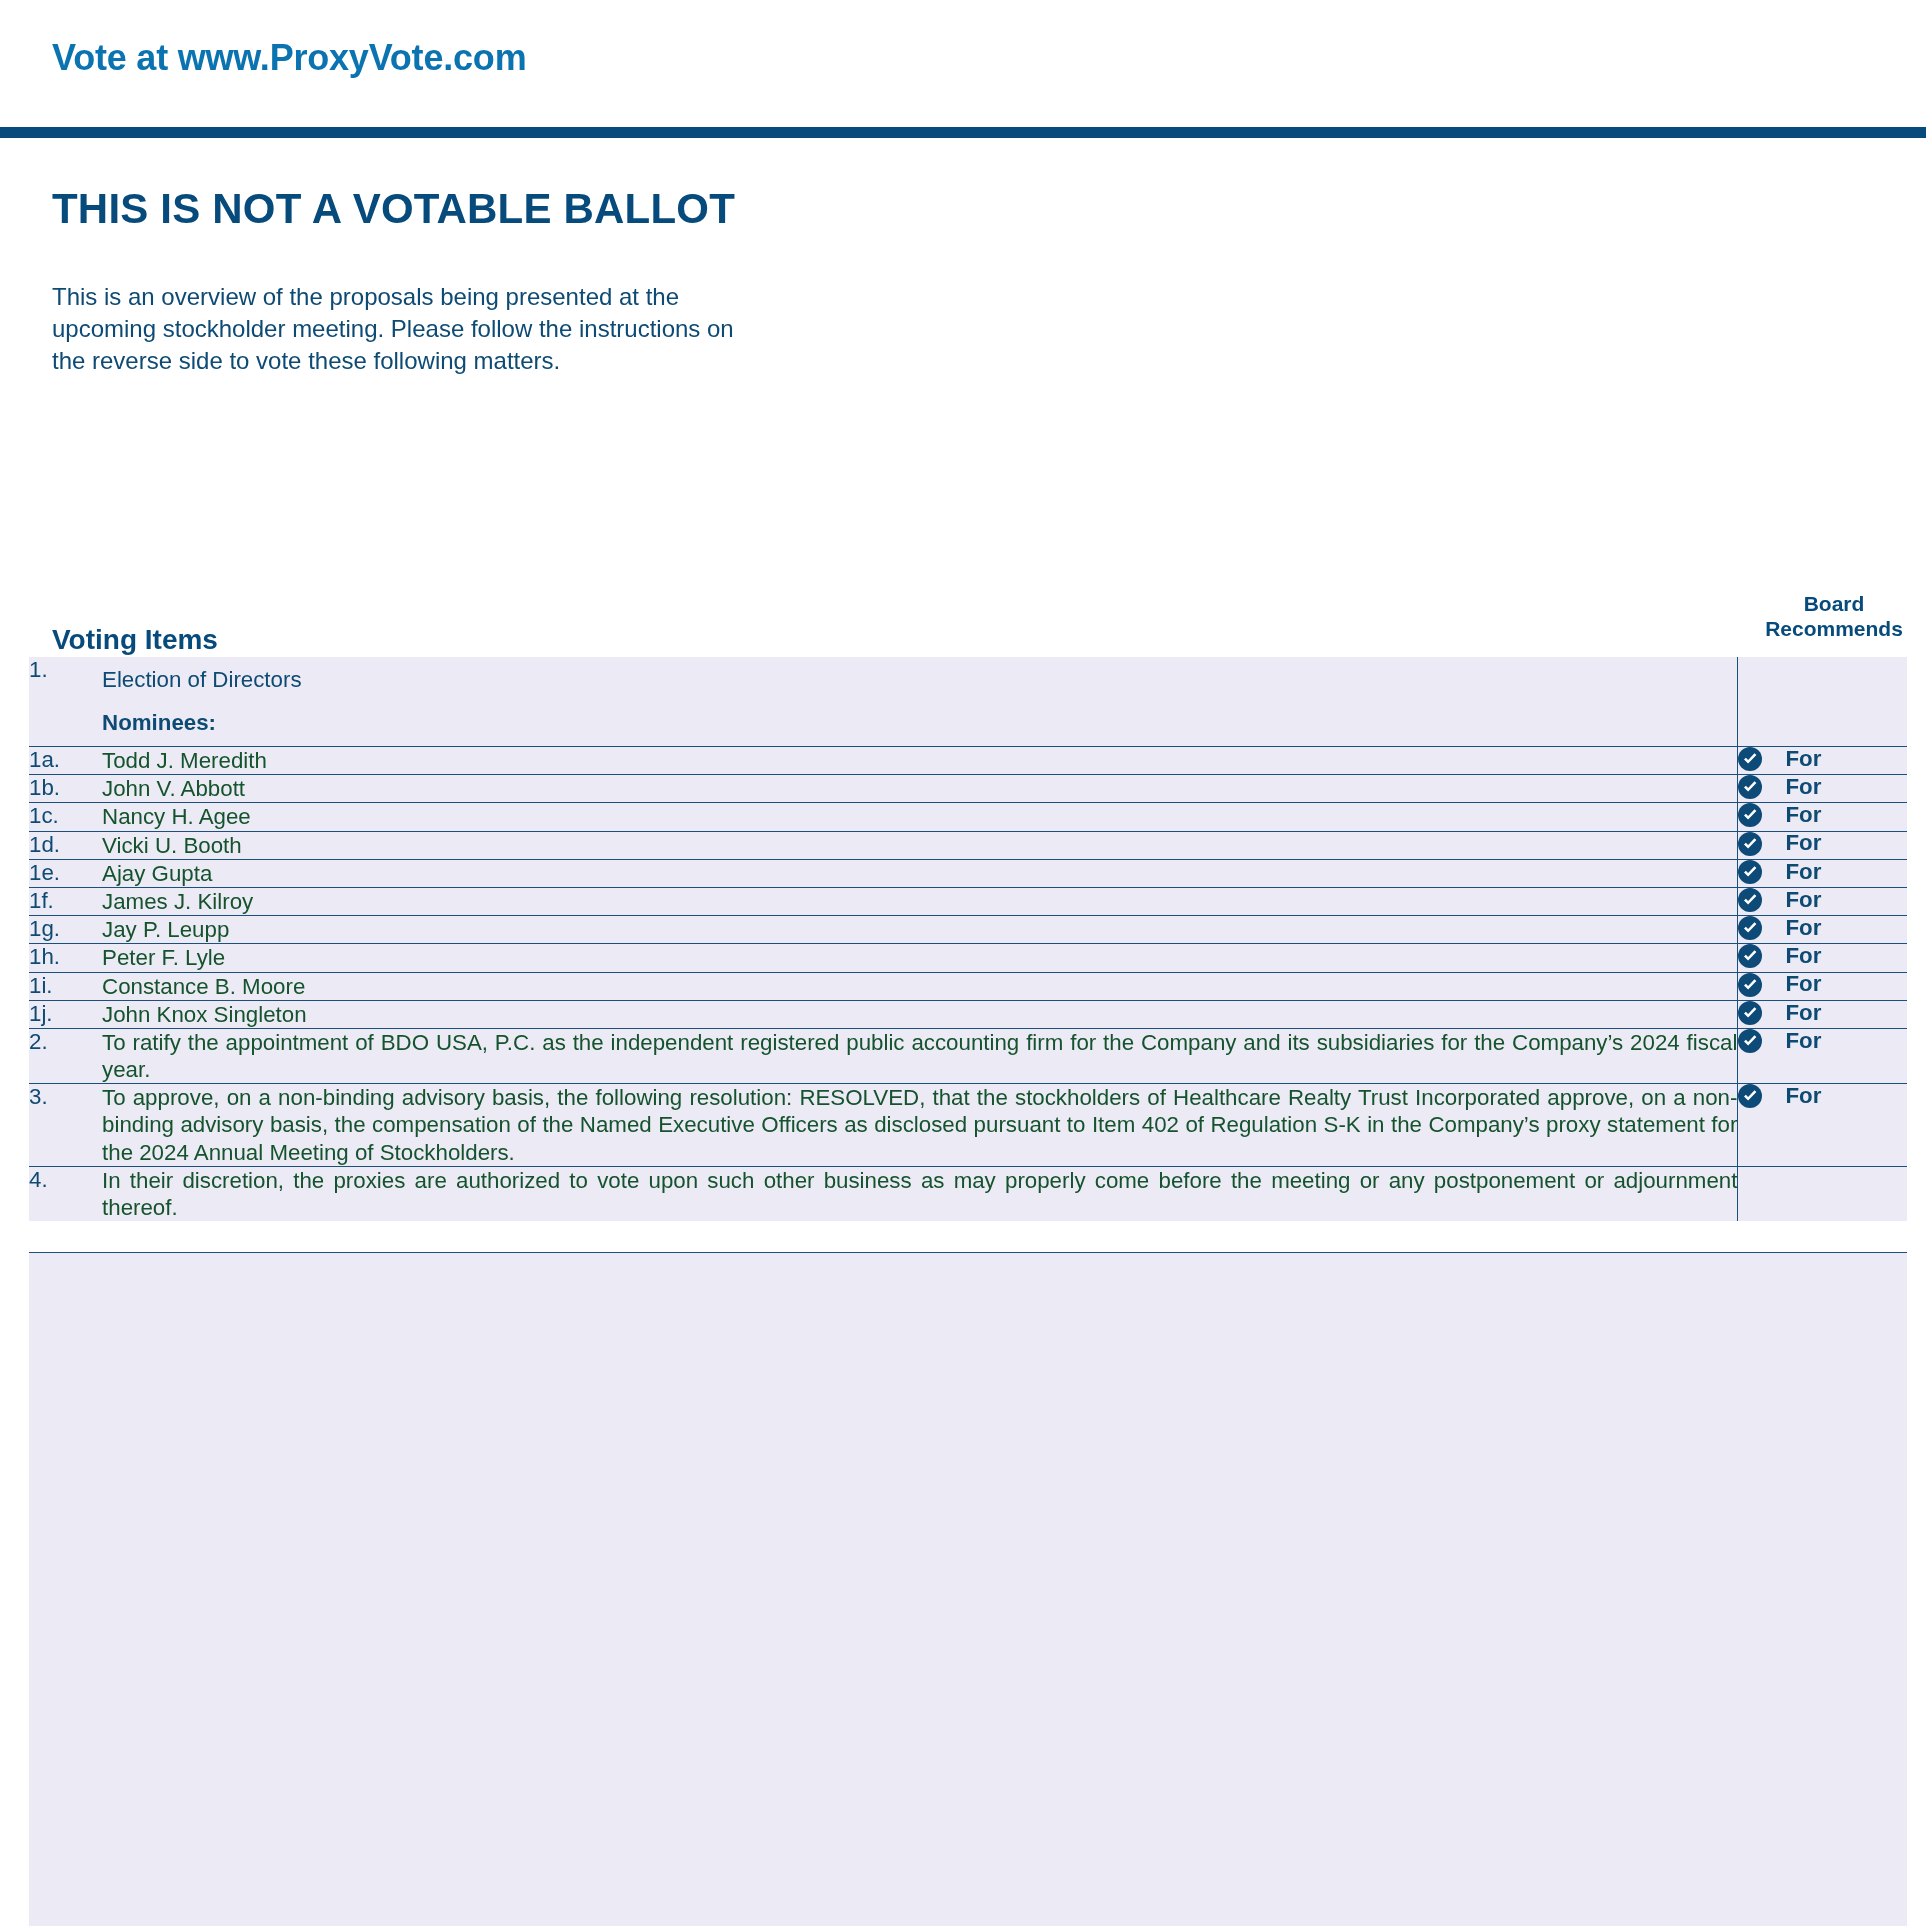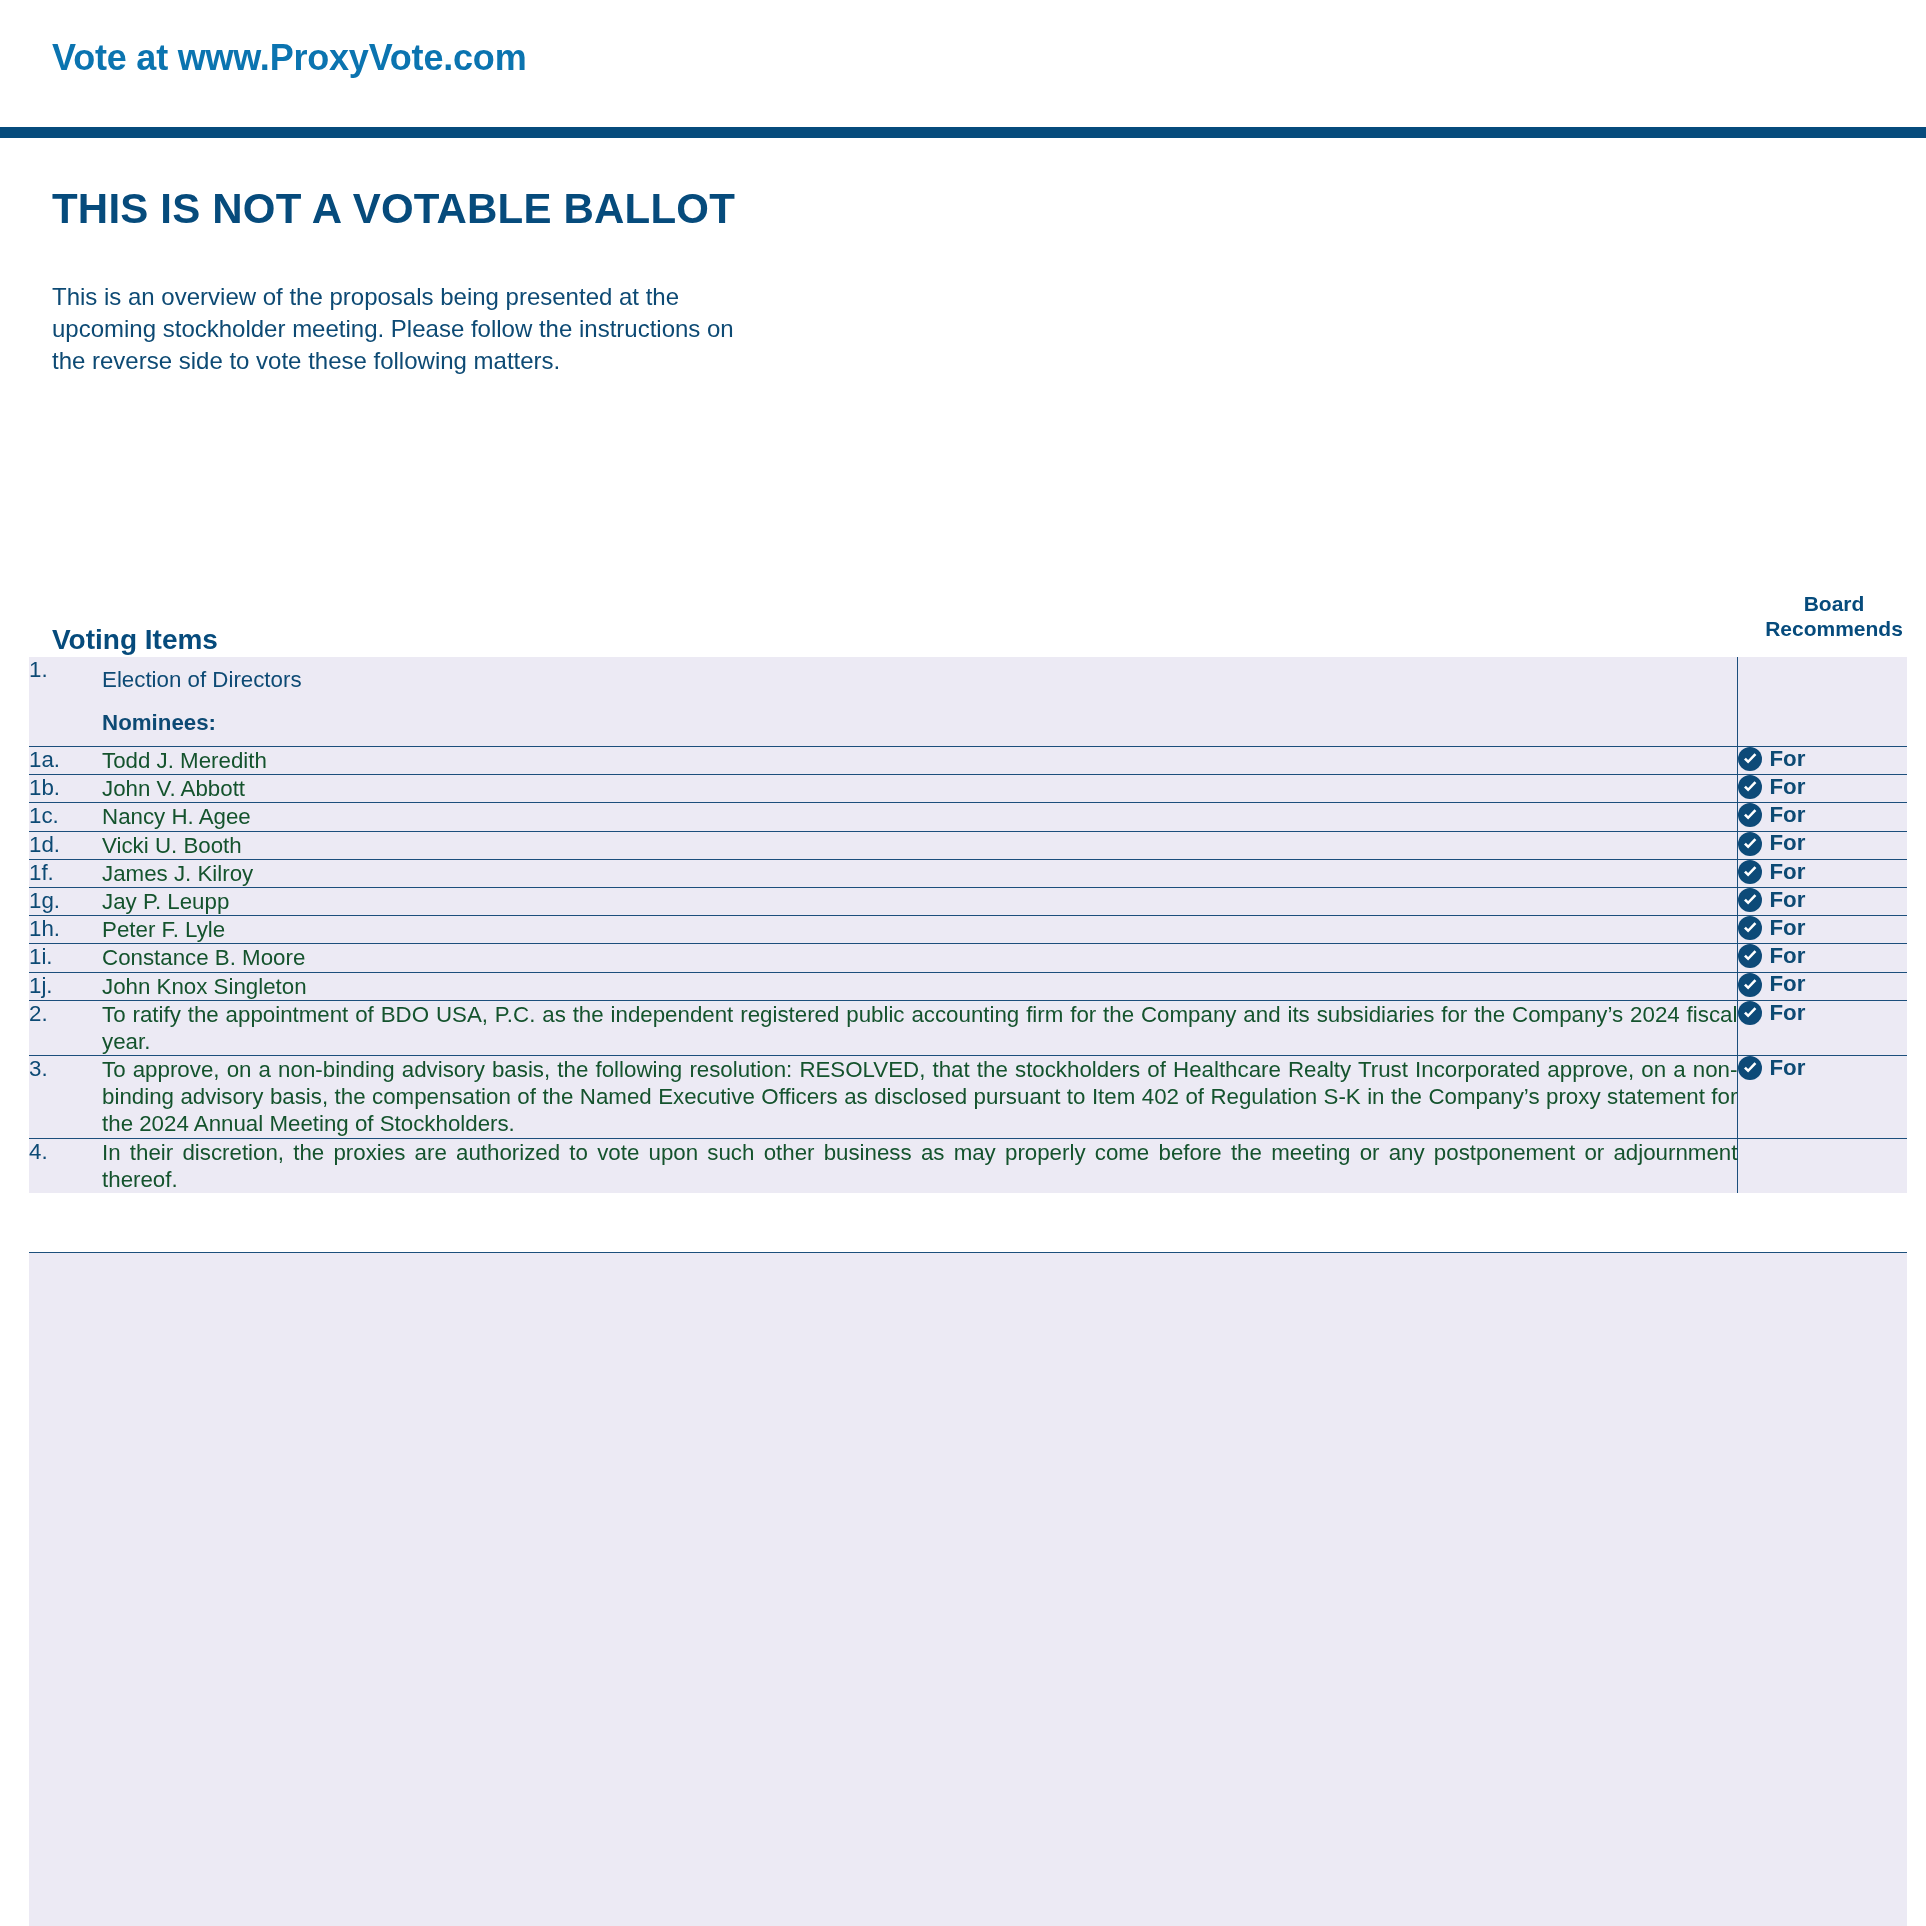--- a/index.html
+++ b/index.html
@@ -135,21 +135,21 @@
 
   
   .cell-rec {
     border-left: 1.2px solid #1c4f7c;
     vertical-align: middle;
     padding: 0 0 0 13px;
   }
   .rec-wrap {
     display: flex;
     align-items: center;
-    gap: 7px;
+    gap: 23px;
     white-space: nowrap;
   }
   .check-circle {
     width: 24px; height: 24px;
     flex: 0 0 24px;
     display: block;
   }
   .rec-label {
     font-size: 22.3px;
     font-weight: bold;
@@ -246,20 +246,33 @@
             <div class="rec-wrap">
               <svg class="check-circle" viewBox="0 0 64 64">
                 <circle cx="32" cy="32" r="32" fill="#0d4a78"></circle>
                 <path d="M16 33.5 L27 44 L49 21 L44 16.5 L27 34.5 L21 28.5 Z" fill="#ffffff"></path>
               </svg>
               <span class="rec-label">For</span>
             </div>
           </td>
         </tr>
         <tr>
+          <td class="col-num cell-num">1e.</td>
+          <td class="col-text cell-text nowrapline">Ajay Gupta</td>
+          <td class="col-rec cell-rec">
+            <div class="rec-wrap">
+              <svg class="check-circle" viewBox="0 0 64 64">
+                <circle cx="32" cy="32" r="32" fill="#0d4a78"></circle>
+                <path d="M16 33.5 L27 44 L49 21 L44 16.5 L27 34.5 L21 28.5 Z" fill="#ffffff"></path>
+              </svg>
+              <span class="rec-label">For</span>
+            </div>
+          </td>
+        </tr>
+        <tr>
           <td class="col-num cell-num">1f.</td>
           <td class="col-text cell-text nowrapline">James J. Kilroy</td>
           <td class="col-rec cell-rec">
             <div class="rec-wrap">
               <svg class="check-circle" viewBox="0 0 64 64">
                 <circle cx="32" cy="32" r="32" fill="#0d4a78"></circle>
                 <path d="M16 33.5 L27 44 L49 21 L44 16.5 L27 34.5 L21 28.5 Z" fill="#ffffff"></path>
               </svg>
               <span class="rec-label">For</span>
             </div>

